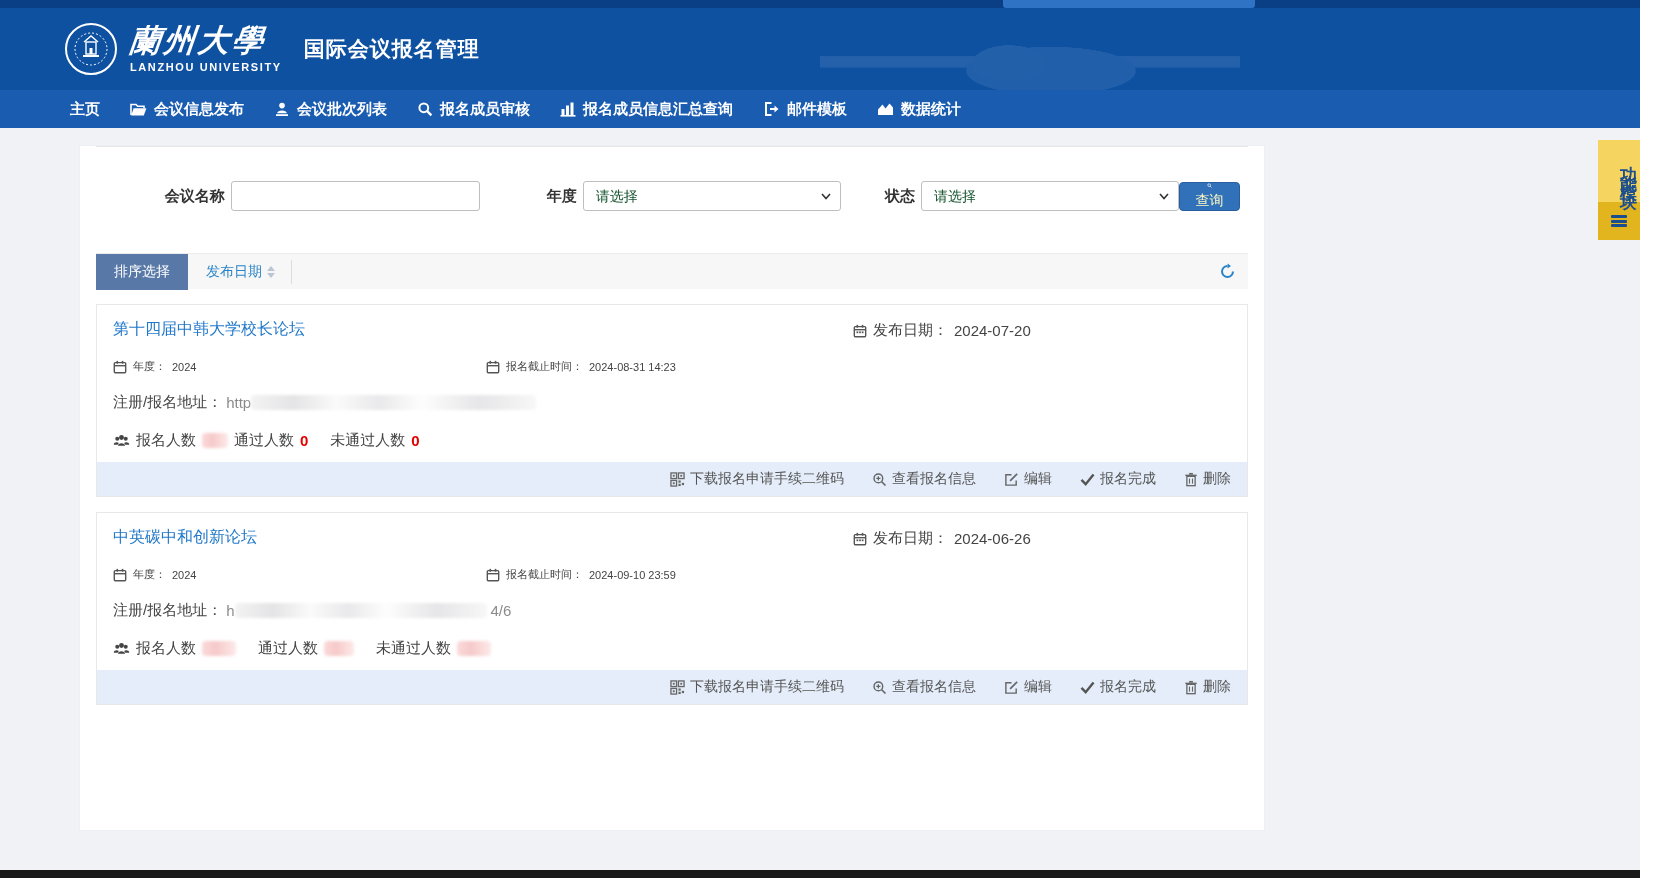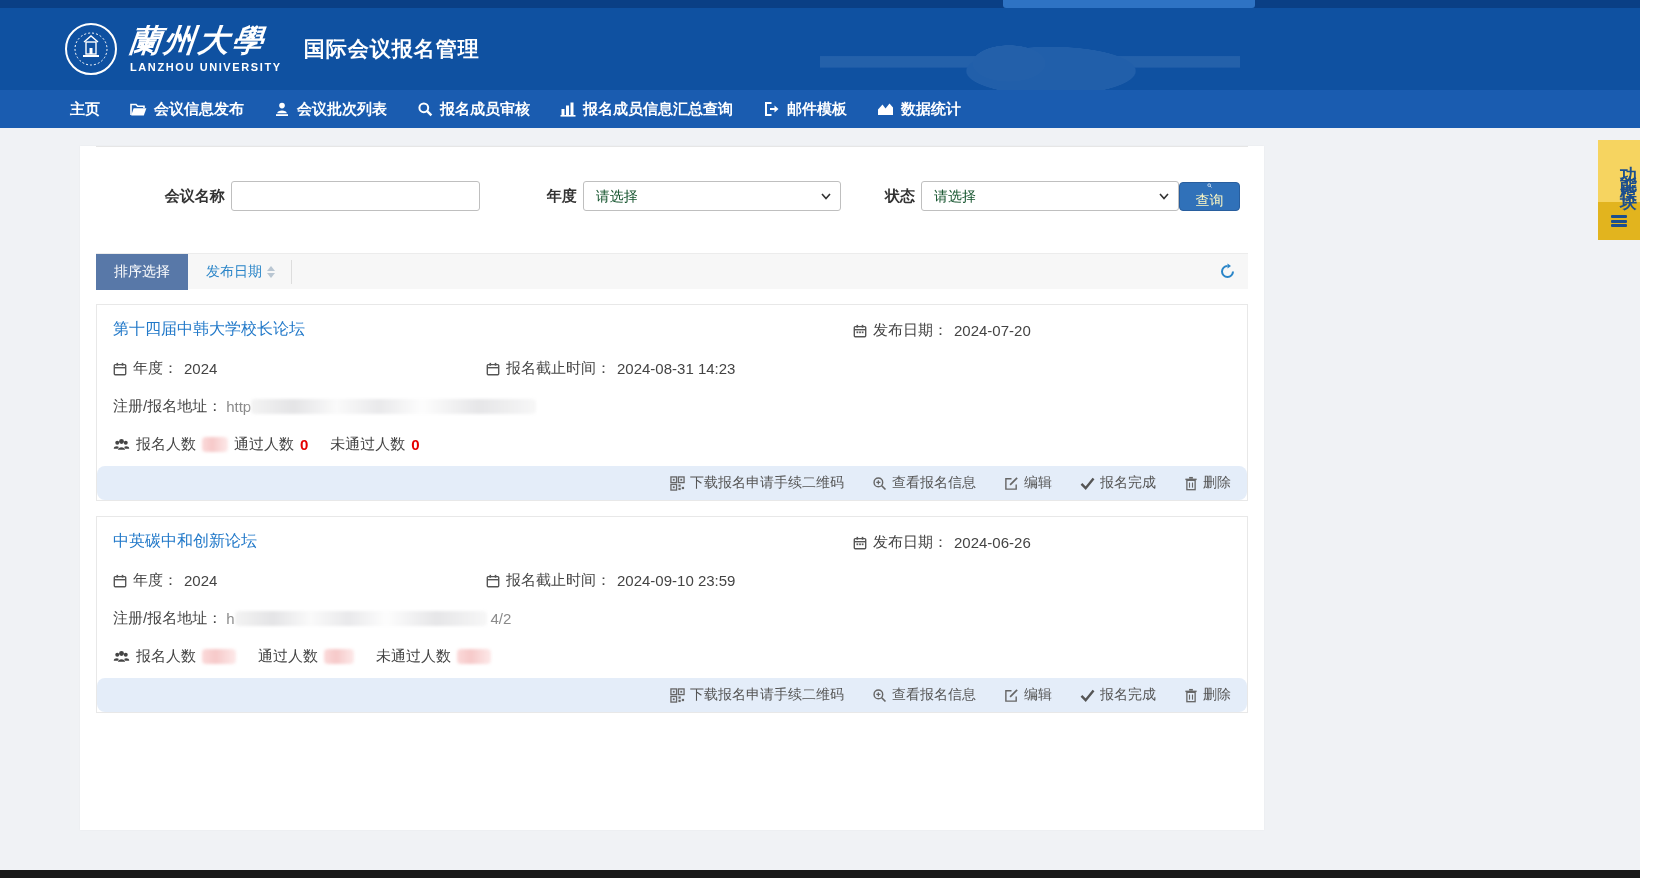--- a/index.html
+++ b/index.html
@@ -59,32 +59,32 @@
   .tri-down { width:0; height:0; border-left:4px solid transparent; border-right:4px solid transparent; border-top:5px solid #b9c6d2; }
   .sort-divider { width:1px; height:24px; background:#ddd; margin-left:16px; }
   .refresh { margin-left:auto; margin-right:12px; cursor:pointer; display:flex; }
 
   
   .card { margin-top:15px; border:1px solid #e8e8e8; background:#fff; }
   .card-body { padding:14px 16px 12px 16px; }
   .card-title-row { display:flex; align-items:flex-end; }
   .card-title { color:#2279c9; font-size:16px; cursor:pointer; flex:1; }
   .publish { width:378px; display:flex; align-items:center; gap:6px; font-size:15px; color:#444; }
-  .meta-row { display:flex; align-items:center; margin-top:19px; font-size:15px; color:#444; }
+  .meta-row { display:flex; align-items:center; margin-top:19px; font-size:11px; color:#444; }
   .meta-item { display:flex; align-items:center; gap:6px; }
   .w-373 { width:373px; }
   .url-row { margin-top:19px; font-size:15px; color:#444; display:flex; align-items:center; }
   .url-frag { color:#8a8a8a; margin-left:4px; }
   .stats-row { margin-top:19px; display:flex; align-items:center; gap:6px; font-size:15px; color:#444; }
   .stat-val { color:#e50000; font-weight:bold; }
   .stat-gap { width:10px; }
   .smudge { display:inline-block; vertical-align:middle; border-radius:4px; filter:blur(1.6px); }
   .smudge-url { height:15px; background:linear-gradient(90deg,#f3f3f3,#e4e4e6 15%,#fafafa 30%,#e9e9eb 45%,#fdfdfd 60%,#e6e6e8 80%,#f7f7f7); }
   .smudge-num { height:15px; background:linear-gradient(90deg,#fbdada,#f6c9c9 40%,#fde9e9); }
-  .action-bar { height:34px; background:#e4edf9; display:flex; align-items:center; justify-content:flex-end; gap:28px; padding-right:16px;border-radius:8px; }
+  .action-bar { height:34px; background:#e4edf9; display:flex; align-items:center; justify-content:flex-end; gap:28px; padding-right:16px; }
   .action { display:flex; align-items:center; gap:5px; color:#555; font-size:14px; cursor:pointer; white-space:nowrap; }
 
   
   .func-panel { position:absolute; right:0; top:140px; width:42px; cursor:pointer; }
   .func-top { background:#f6d460; color:#1b4e8e; font-size:17px; font-weight:bold; text-align:center; padding:12px 0 14px 0; writing-mode:vertical-rl; letter-spacing:9px; margin:0 auto; width:42px; }
   .func-bottom { background:#e2b41e; height:38px; display:flex; align-items:center; justify-content:center; }
   .hamburger { width:16px; height:12px; display:flex; flex-direction:column; justify-content:space-between; }
   .hamburger div { height:3px; background:#1b4e8e; border-radius:1px; }
 
   .bottom-strip { position:absolute; left:0; bottom:0; width:1640px; height:8px; background:#191919; }
@@ -375,21 +375,21 @@
                   <rect x="10" y="1" width="1.8" height="3.2" fill="#555"></rect>
                 </svg>
                 <span>报名截止时间：</span>
                   <span>2024-09-10 23:59</span>
               </div>
             </div>
             <div class="url-row">
               <span>注册/报名地址：</span>
               <span class="url-frag">h</span>
               <span class="smudge smudge-url" style="width:252px;"></span>
-              <span class="url-frag">4/2</span>
+              <span class="url-frag">4/6</span>
             </div>
             <div class="stats-row">
               <svg width="17" height="15" viewBox="0 0 18 15">
                 <circle cx="4.5" cy="5.6" r="2.1" fill="#444"></circle>
                 <circle cx="13.5" cy="5.6" r="2.1" fill="#444"></circle>
                 <circle cx="9" cy="4.4" r="2.6" fill="#444"></circle>
                 <path d="M5.2 13 C5.2 9.4 12.8 9.4 12.8 13 Z" fill="#444"></path>
                 <path d="M0.8 12 C0.8 9 5 8.8 6.2 10.2 L5 12 Z" fill="#444"></path>
                 <path d="M17.2 12 C17.2 9 13 8.8 11.8 10.2 L13 12 Z" fill="#444"></path>
               </svg>

